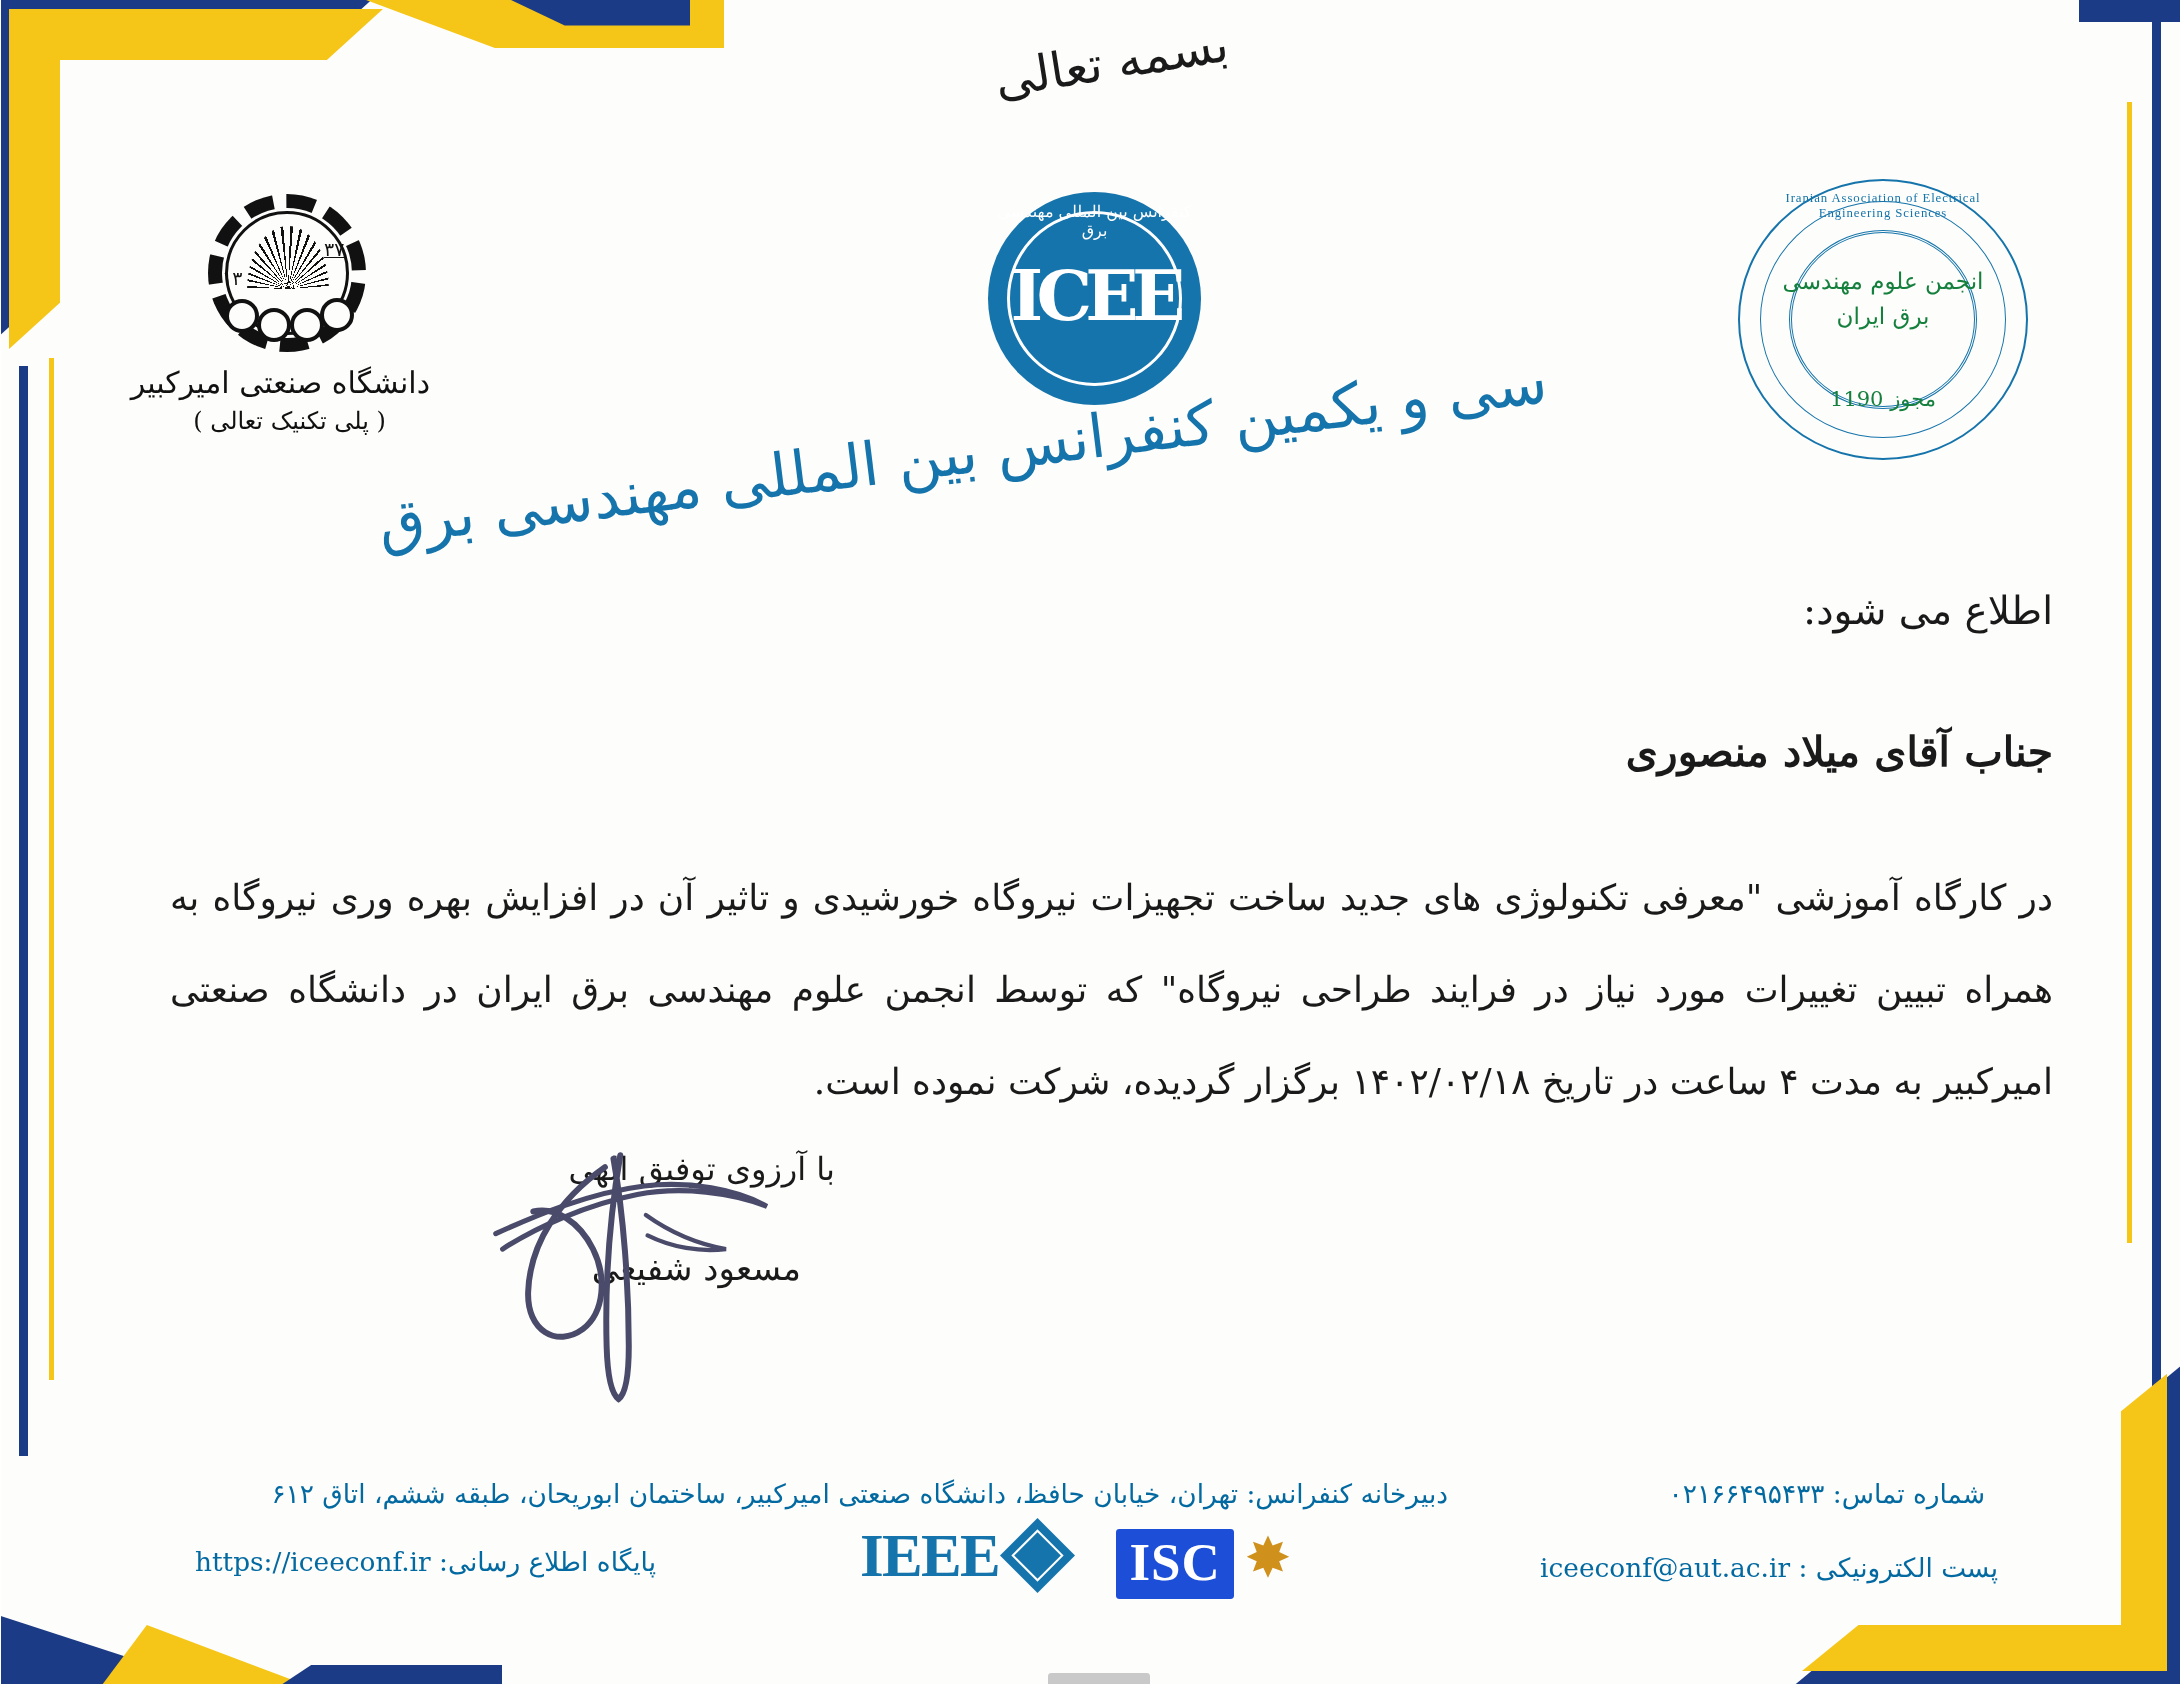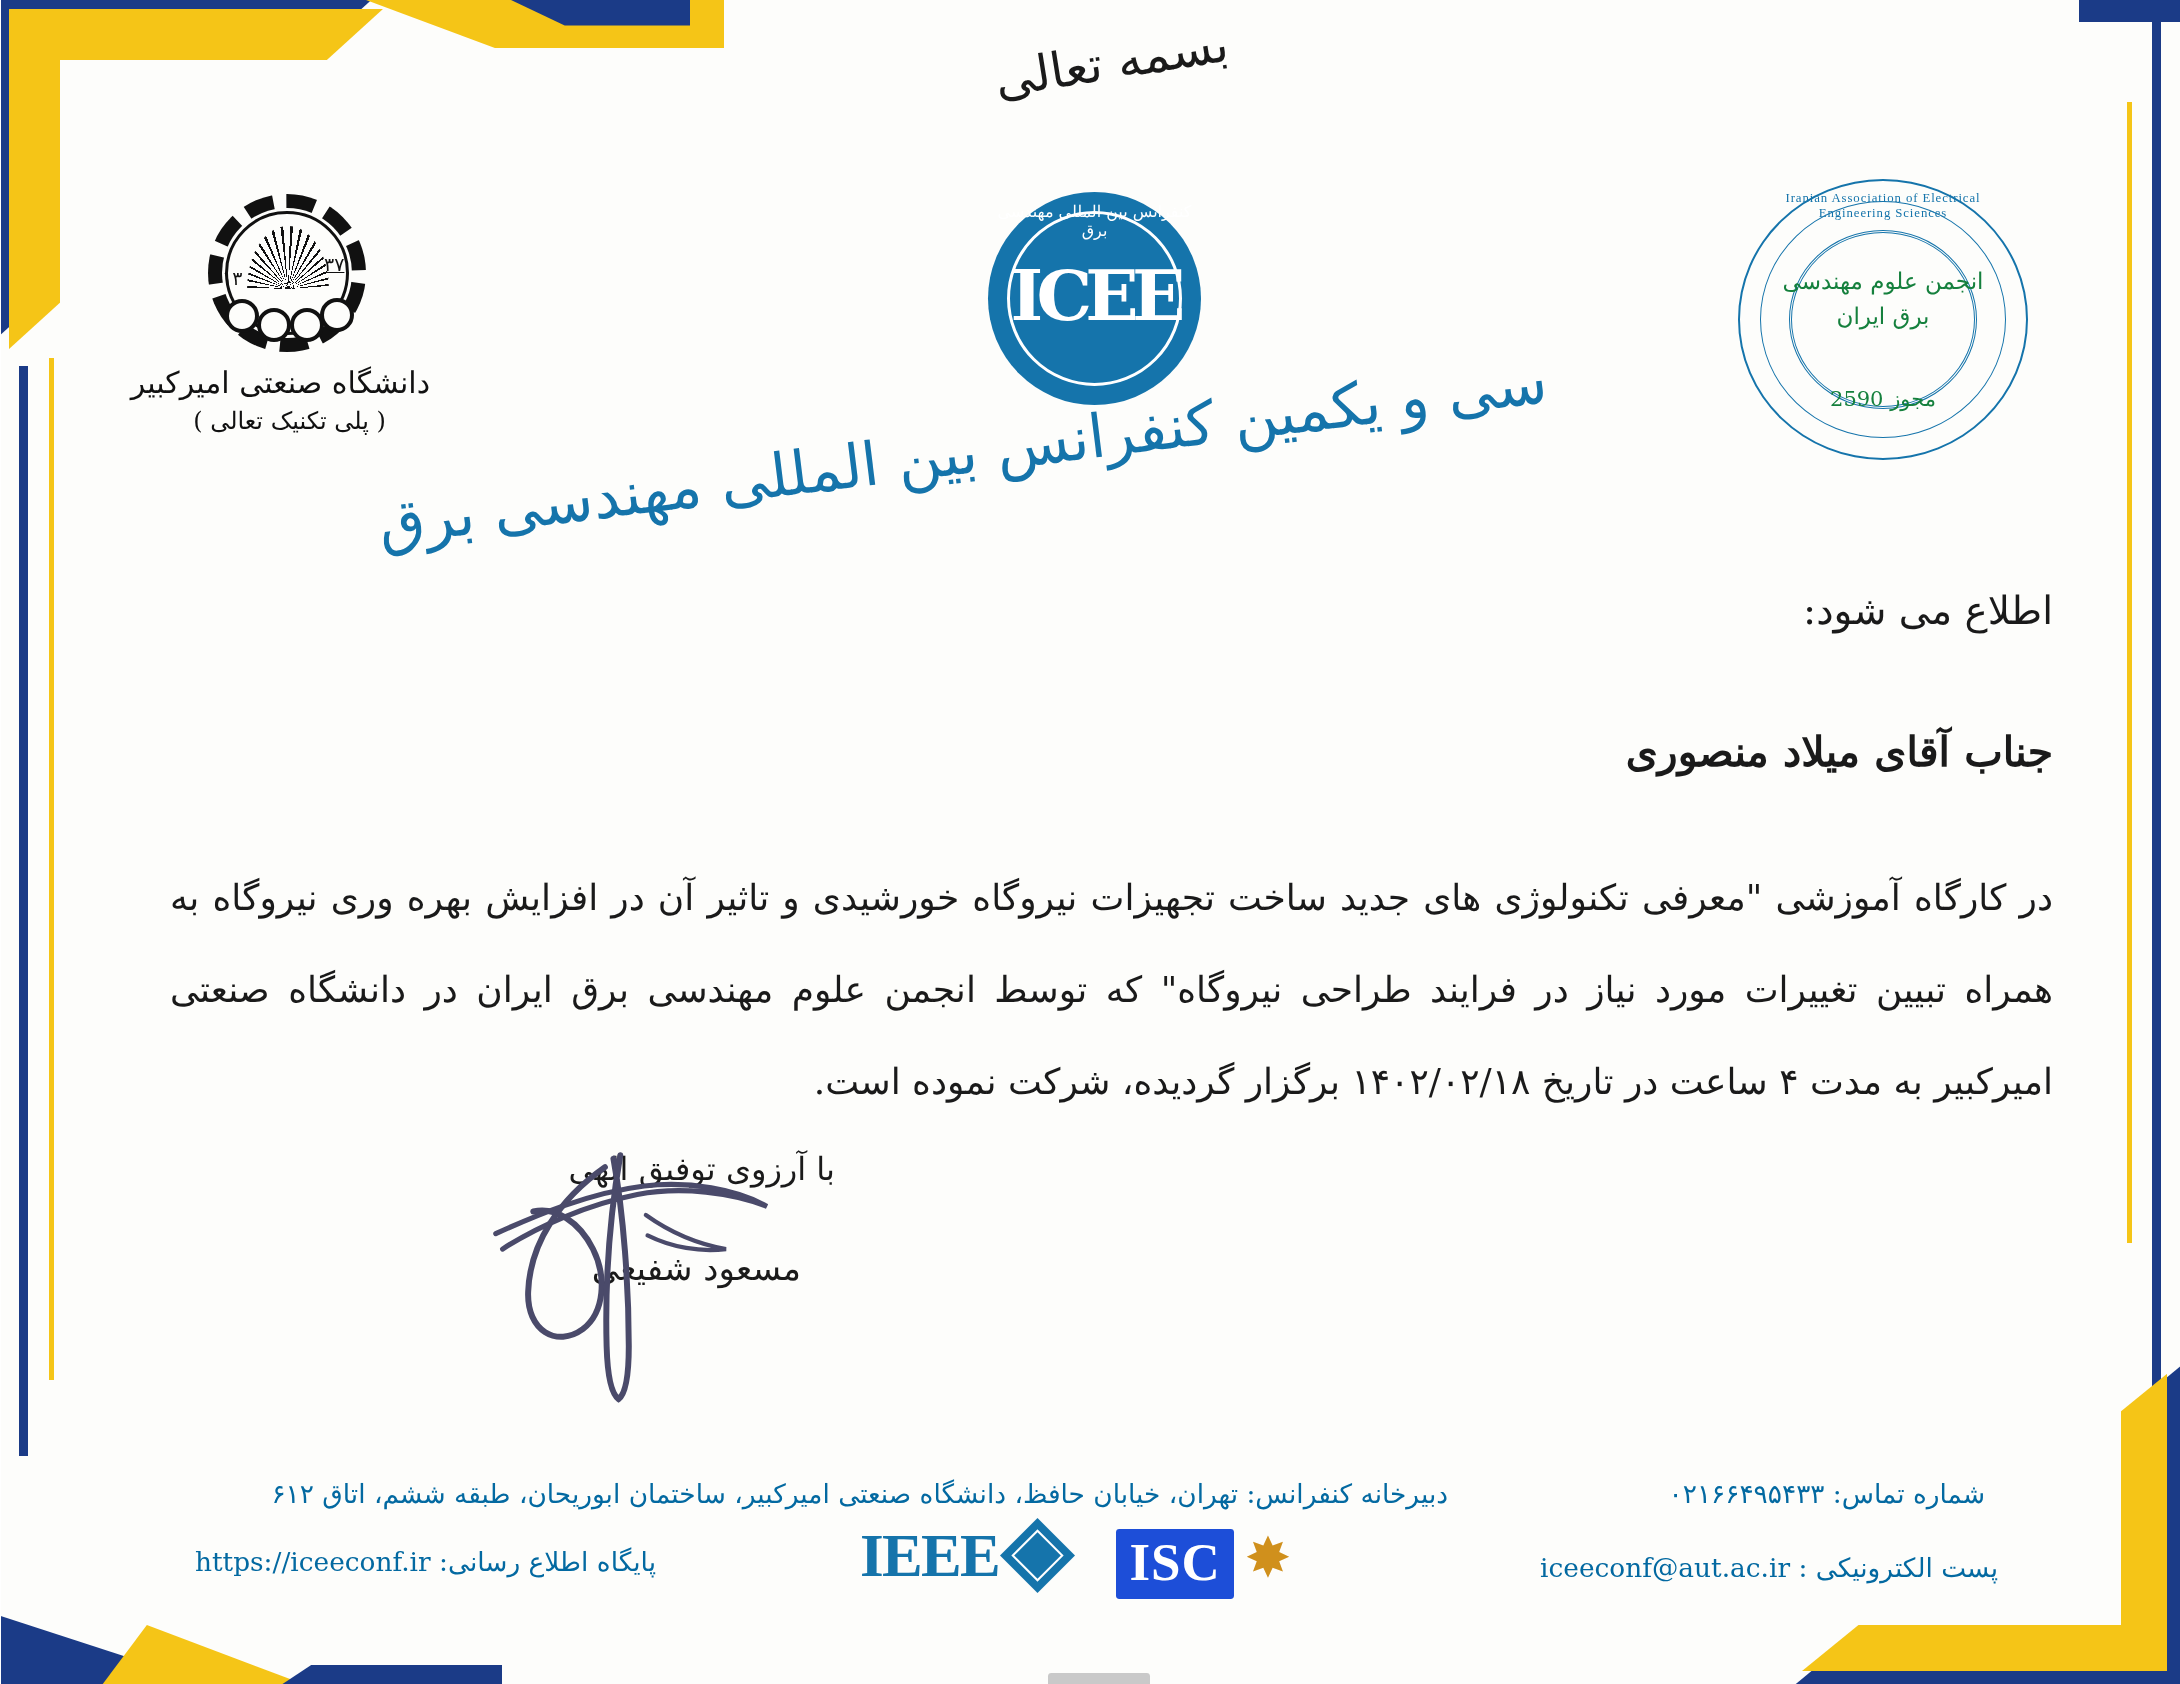--- a/index.html
+++ b/index.html
@@ -212,21 +212,21 @@
   .aut-mark .balls span:nth-child(2) { left: 32px; top: 24px; }
   .aut-mark .balls span:nth-child(3) { left: 65px; top: 24px; }
   .aut-mark .balls span:nth-child(4) { left: 95px; top: 13.6px; }
   .aut-mark .yr {
     position: absolute;
     font-family: "DejaVu Serif", serif;
     font-size: 19px;
     color: #111;
   }
   .aut-mark .yr.left  { left: 41px;  top: 75px; }
-  .aut-mark .yr.right { left: 143px; top: 61px; text-decoration: underline; }
+  .aut-mark .yr.right { left: 143px; top: 46px; text-decoration: underline; }
 
   .aut-name {
     font-family: "DejaVu Serif", serif;
     font-size: 30px;
     color: #111;
     margin-top: 3.4px;
     white-space: nowrap;
   }
   .aut-sub {
     font-family: "DejaVu Serif", serif;
@@ -542,21 +542,21 @@
 
   <div class="conf-title">سی و یکمین کنفرانس بین المللی مهندسی برق</div>
 
   <div class="iaeee-seal">
     <div class="ring1"></div>
     <div class="ring2"></div>
     <div class="ring3"></div>
     <div class="arc-en">Iranian Association of Electrical Engineering Sciences</div>
     <div class="txt l1">انجمن علوم مهندسی</div>
     <div class="txt l2">برق ایران</div>
-    <div class="txt l4">مجوز 2590</div>
+    <div class="txt l4">مجوز 1190</div>
   </div>
 
   <div class="body-text certify">اطلاع می شود:</div>
   <div class="body-text recipient">جناب آقای میلاد منصوری</div>
   <div class="body-text para">در کارگاه آموزشی "معرفی تکنولوژی های جدید ساخت تجهیزات نیروگاه خورشیدی و تاثیر آن در افزایش بهره وری نیروگاه به همراه تبیین تغییرات مورد نیاز در فرایند طراحی نیروگاه" که توسط انجمن علوم مهندسی برق ایران در دانشگاه صنعتی امیرکبیر به مدت ۴ ساعت در تاریخ ۱۴۰۲/۰۲/۱۸ برگزار گردیده، شرکت نموده است.</div>
 
   <div class="wish">با آرزوی توفیق الهی</div>
   <div class="signer-name">مسعود شفیعی</div>
 
   <svg class="signature-ink" viewBox="0 0 360 320" fill="none">

